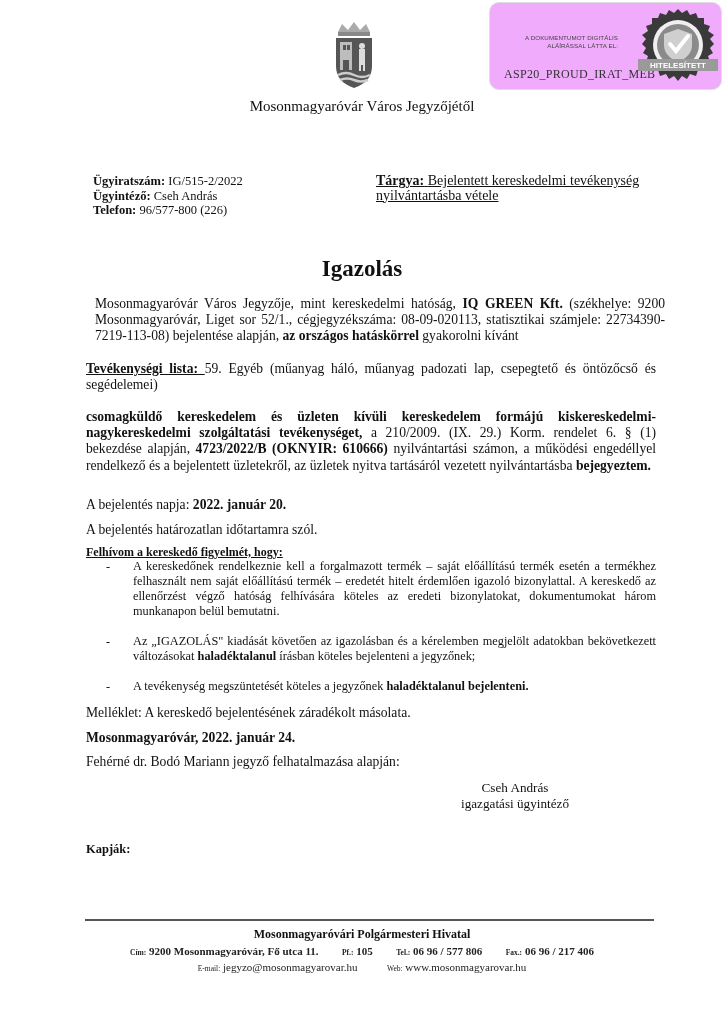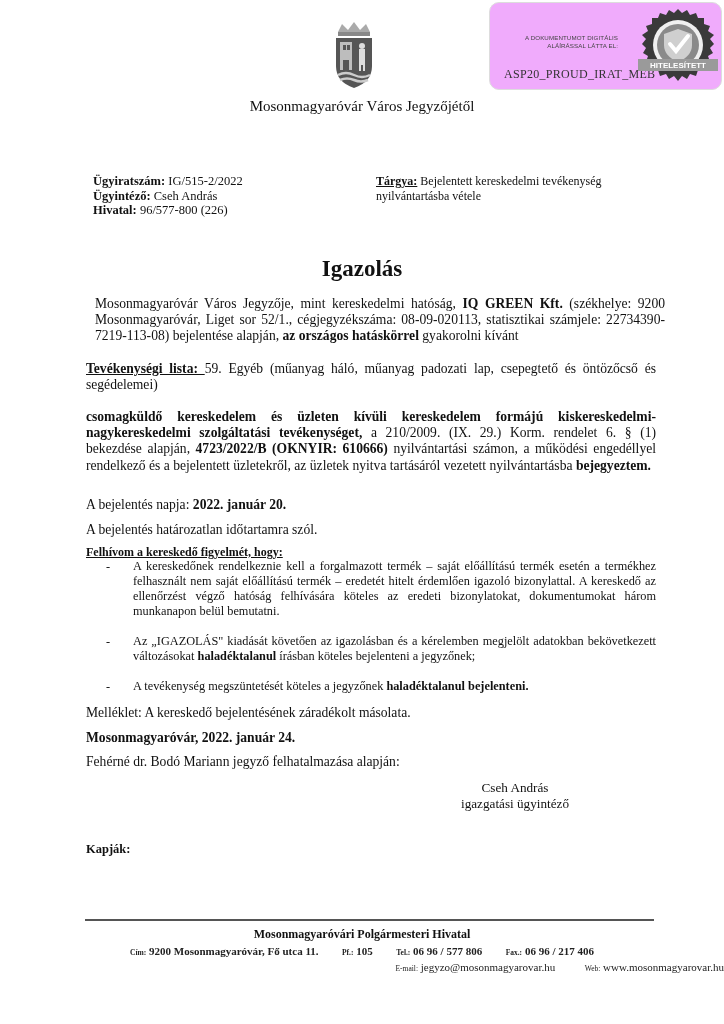--- a/index.html
+++ b/index.html
@@ -12,21 +12,21 @@
   .stamp-caption { position:absolute; right:103px; top:31px; text-align:right;
            font-family:"Liberation Sans", sans-serif; font-size:6.2px; line-height:8px; color:#444; letter-spacing:0.1px; }
   .stamp-id { position:absolute; left:14px; top:64px; font-family:"Liberation Serif", serif;
            font-size:12px; color:#333; letter-spacing:0.3px; }
   .seal { position:absolute; left:148px; top:4px; width:80px; height:80px; }
   
   .coat { left:330px; top:20px; width:48px; height:70px; }
   .issuer { left:0; width:724px; top:98px; text-align:center; font-size:15px; }
   
   .meta-left { left:93px; top:174px; font-size:12.5px; line-height:14.5px; }
-  .meta-right { left:376px; top:174px; font-size:12px; line-height:14.5px; width:280px; }
+  .meta-right { left:376px; top:174px; font-size:14px; line-height:14.5px; width:280px;text-decoration:underline; }
   b { font-weight:bold;text-align:center; }
   u { text-decoration:underline; }
   .title { left:0; width:724px; top:256px; text-align:center; font-size:23px; font-weight:bold; }
   .p { left:86px; width:570px; font-size:13.6px; line-height:16.2px; text-align:justify; }
   .p-last { text-align-last:left; }
   .list { left:86px; width:570px; font-size:12.3px; line-height:15px; }
   .list .item { position:relative; padding-left:47px; text-align:justify; margin-bottom:15px; }
   .list .dash { position:absolute; left:20px; top:0; }
   .sig { left:440px; width:150px; top:780px; text-align:center; font-size:13.2px; line-height:16px; }
   .rec { left:86px; top:843px; font-size:12.5px; line-height:13.5px; }
@@ -72,21 +72,21 @@
   <rect x="33" y="45" width="2" height="6" fill="#ddd"></rect>
   <path d="M8 55 Q16 51 24 55 Q32 59 40 55" stroke="#ccc" stroke-width="2.5" fill="none"></path>
   <path d="M10 60 Q17 57 24 60 Q31 63 38 60" stroke="#ccc" stroke-width="2.5" fill="none"></path>
 </svg>
 
 <div class="abs issuer">Mosonmagyaróvár Város Jegyzőjétől</div>
 
 <div class="abs meta-left">
   <div><b>Ügyiratszám:</b> <span>IG/515-2/2022</span></div>
   <div><b>Ügyintéző:</b> <span>Cseh András</span></div>
-  <div><b>Hivatal:</b> <span>96/577-800 (226)</span></div>
+  <div><b>Telefon:</b> <span>96/577-800 (226)</span></div>
 </div>
 <div class="abs meta-right">
   <b><u>Tárgya:</u></b> <span>Bejelentett kereskedelmi tevékenység nyilvántartásba vétele</span>
 </div>
 
 <div class="abs title">Igazolás</div>
 
 <div class="abs p p-last" style="top:296px;margin-left:9px;">
   <span>Mosonmagyaróvár Város Jegyzője, mint kereskedelmi hatóság, </span><b>IQ GREEN Kft.</b><span> (székhelye: 9200 Mosonmagyaróvár, Liget sor 52/1., cégjegyzékszáma: 08-09-020113, statisztikai számjele: 22734390-7219-113-08) bejelentése alapján, </span><b>az országos hatáskörrel</b><span> gyakorolni kívánt</span>
 </div>
@@ -139,17 +139,17 @@
 <div class="abs foot foot-title">Mosonmagyaróvári Polgármesteri Hivatal</div>
 <div class="abs foot foot-line" style="top:945px;font-weight:bold;">
   <span class="small">Cím:</span> <span>9200 Mosonmagyaróvár, Fő utca 11.</span>
   <span style="display:inline-block;width:18px"></span>
   <span class="small">Pf.:</span> <span>105</span>
   <span style="display:inline-block;width:18px"></span>
   <span class="small">Tel.:</span> <span>06 96 / 577 806</span>
   <span style="display:inline-block;width:18px"></span>
   <span class="small">Fax.:</span> <span>06 96 / 217 406</span>
 </div>
-<div class="abs foot foot-line" style="top:961px;text-align:right;">
+<div class="abs foot foot-line" style="top:961px;">
   <span class="small">E-mail:</span> <span>jegyzo@mosonmagyarovar.hu</span>
   <span style="display:inline-block;width:24px"></span>
   <span class="small">Web:</span> <span>www.mosonmagyarovar.hu</span>
 </div>
 
 </body></html>

